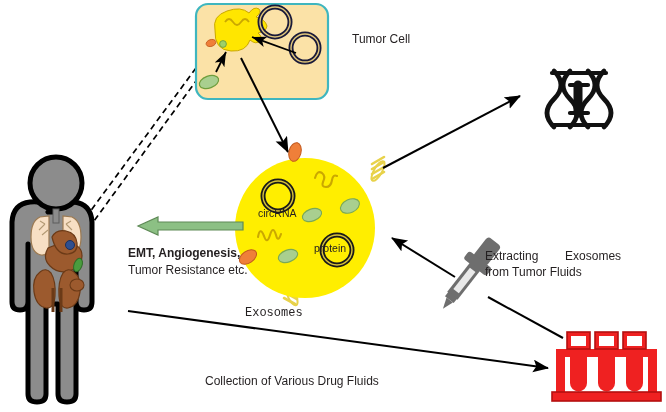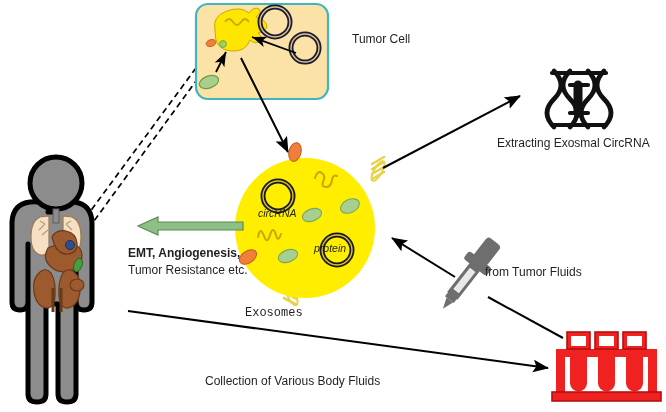--- a/index.html
+++ b/index.html
@@ -29,21 +29,20 @@
     color: #231f20;
     font-family: "Liberation Sans", sans-serif;
     font-size: 12px;
     line-height: 15px;
     white-space: pre;
     letter-spacing: 0px;
   }
   .lbl-sm {
     font-size: 10.5px;
     line-height: 12px;
-    font-style: italic;
   }
 </style>
 </head>
 <body>
 
 <div id="canvas">
 
   <svg class="layer" viewBox="0 0 666 412">
     <defs>
       <marker id="arrowBlack" markerWidth="9" markerHeight="9" refX="7.5" refY="3.2" orient="auto">
@@ -210,27 +209,27 @@
       <path d="M53 288 v24 M61 288 v24" stroke="#6b3a17" stroke-width="3" fill="none"></path>
 
       <circle cx="70" cy="245" r="4.5" fill="#2f4f8f" stroke="#1b2f5c" stroke-width="1"></circle>
       <ellipse cx="78" cy="265" rx="4" ry="7" fill="#4a9c3e" stroke="#2e6a26" stroke-width="1" transform="rotate(20 78 265)"></ellipse>
       <ellipse cx="77" cy="285" rx="7" ry="6" fill="#9c5a2e" stroke="#6b3a17" stroke-width="1.1"></ellipse>
     </g>
   </svg>
 
   <div class="lbl" style="left:352px; top:32px;">Tumor Cell</div>
 
-  <div class="lbl" style="left:497px; top:136px;">Extracting Exosmal CircRNA</div>
-
+
+  <div class="lbl" style="left:485px; top:249px;">Extracting        Exosomes</div>
   <div class="lbl" style="left:485px; top:265px;">from Tumor Fluids</div>
 
   <div class="lbl" style="left:245px; top:306px;font-family:Liberation Mono, monospace;">Exosomes</div>
 
   <div class="lbl" style="left:128px; top:246px;font-weight:bold;">EMT, Angiogenesis,</div>
   <div class="lbl" style="left:128px; top:263px;">Tumor Resistance etc.</div>
 
-  <div class="lbl" style="left:205px; top:374px;">Collection of Various Body Fluids</div>
+  <div class="lbl" style="left:205px; top:374px;">Collection of Various Drug Fluids</div>
 
   <div class="lbl lbl-sm" style="left:258px; top:207px;">circRNA</div>
   <div class="lbl lbl-sm" style="left:314px; top:242px;">protein</div>
 
 </div>
 
 </body></html>

